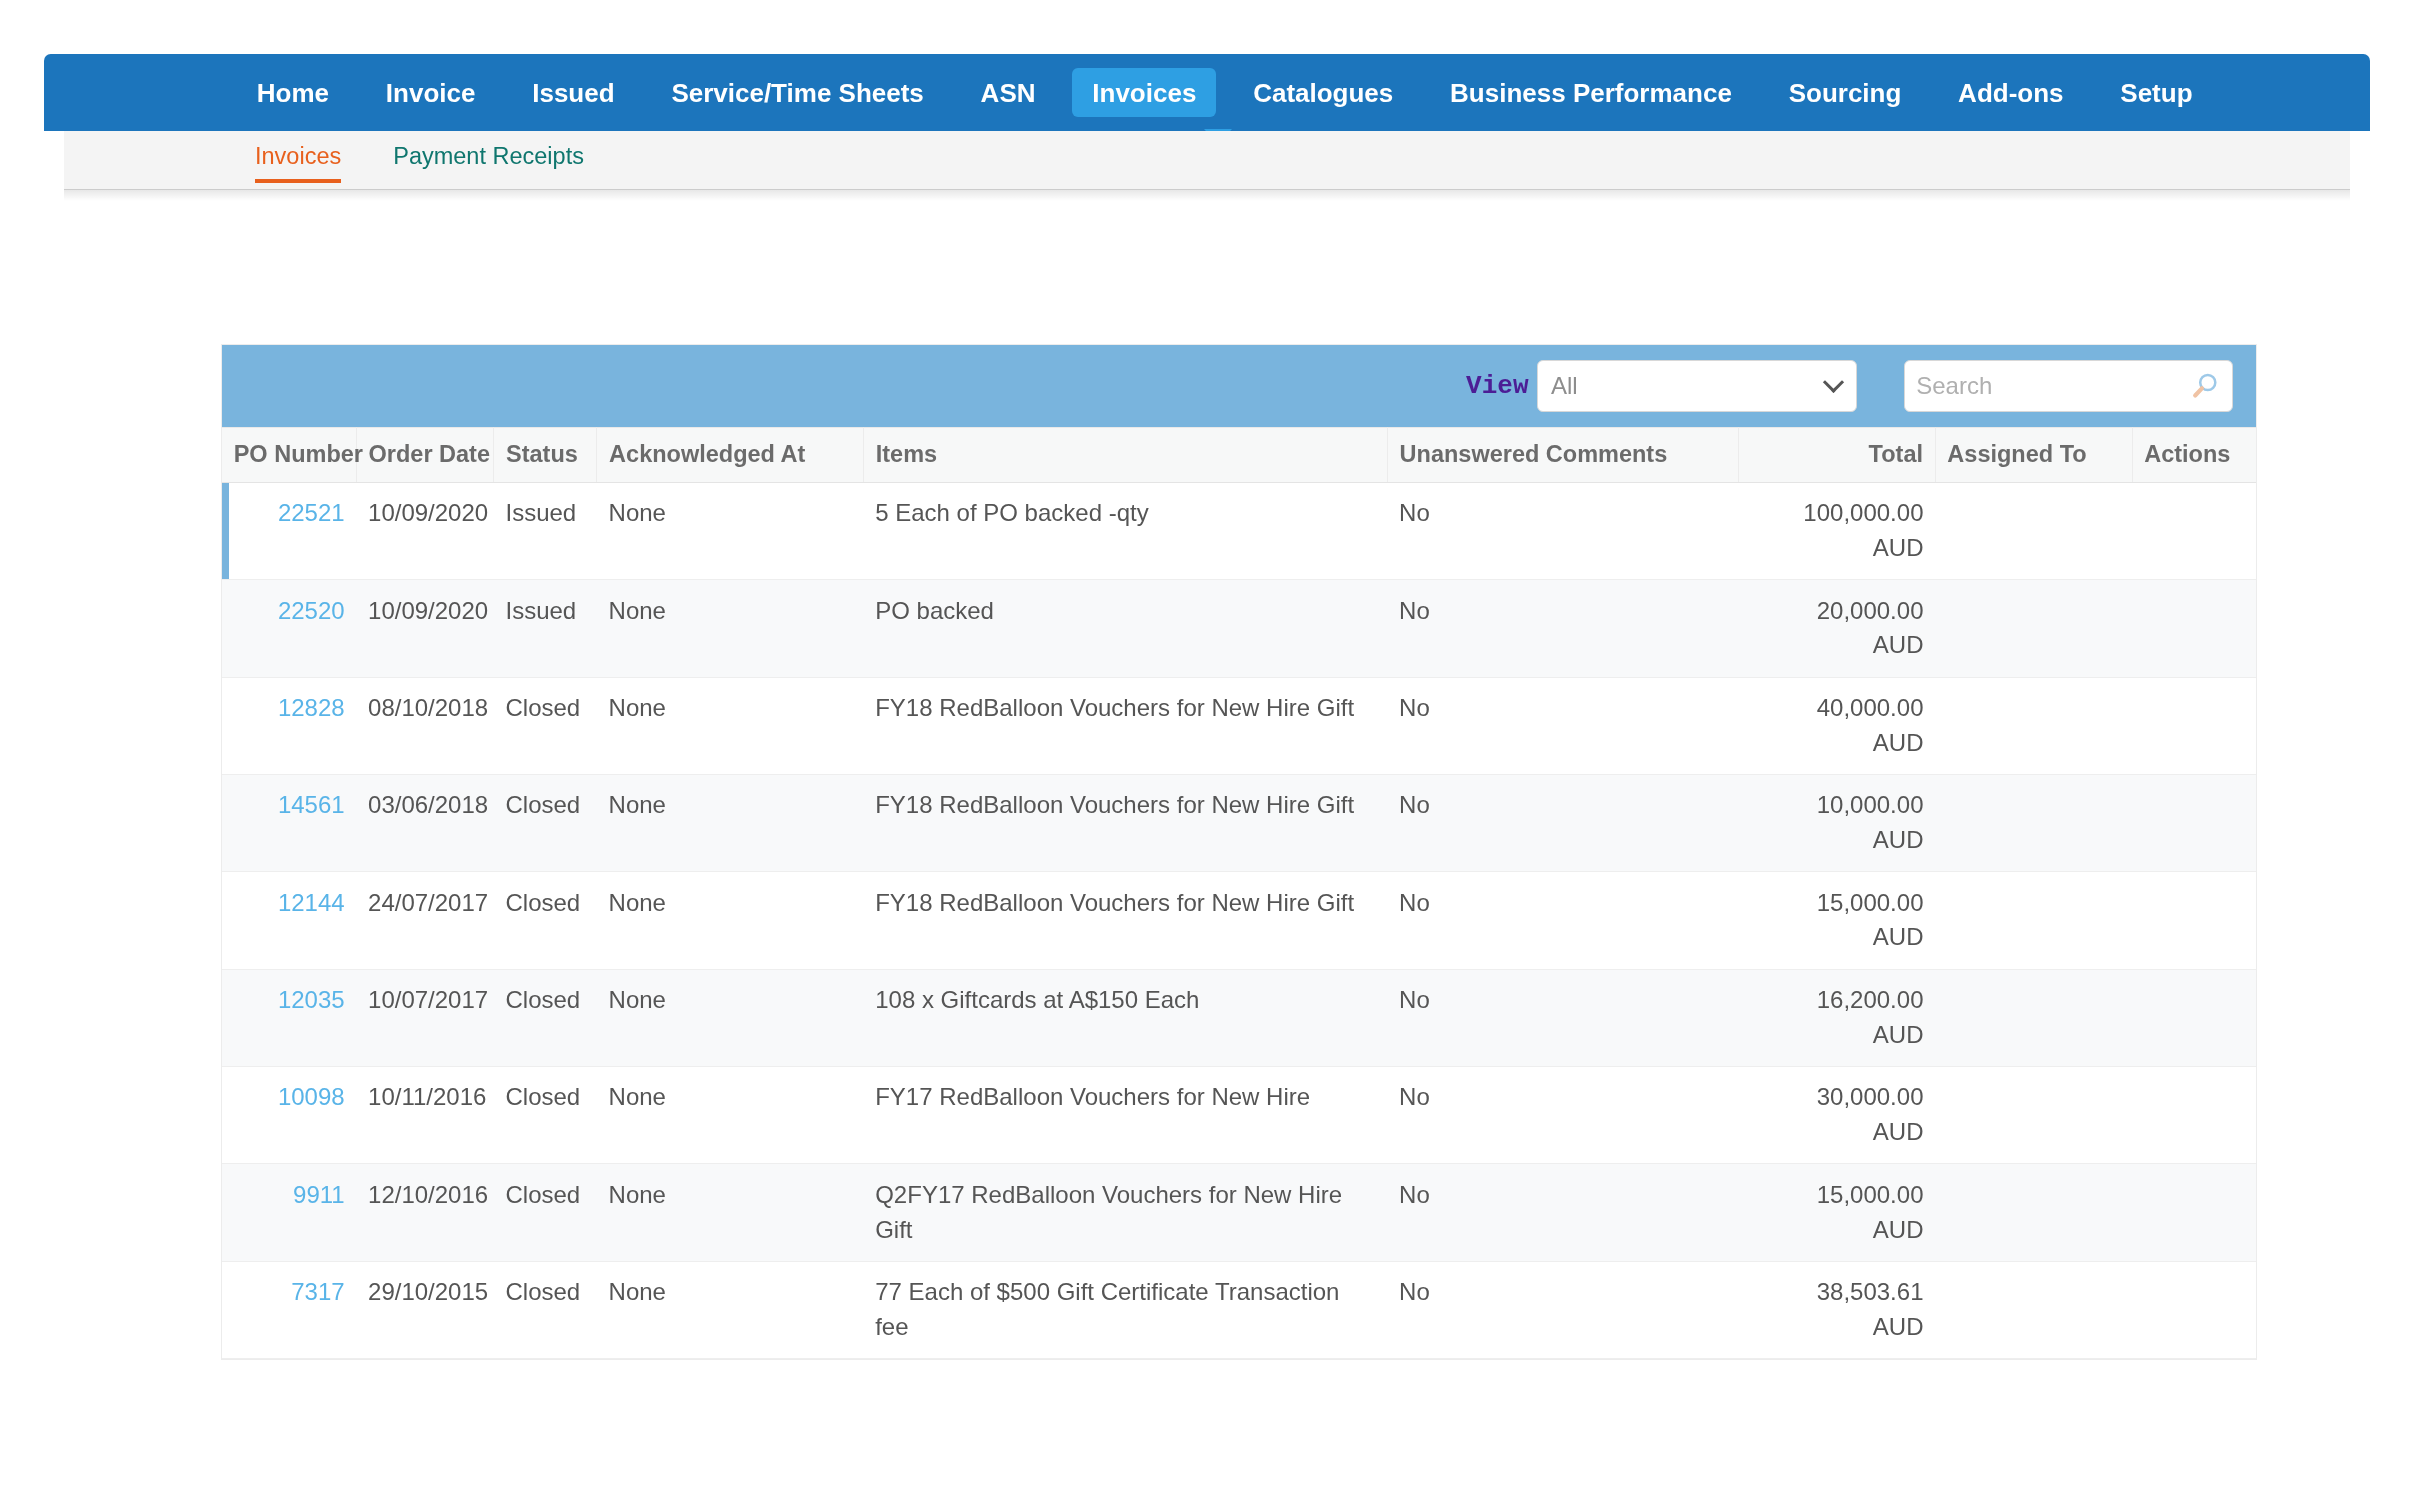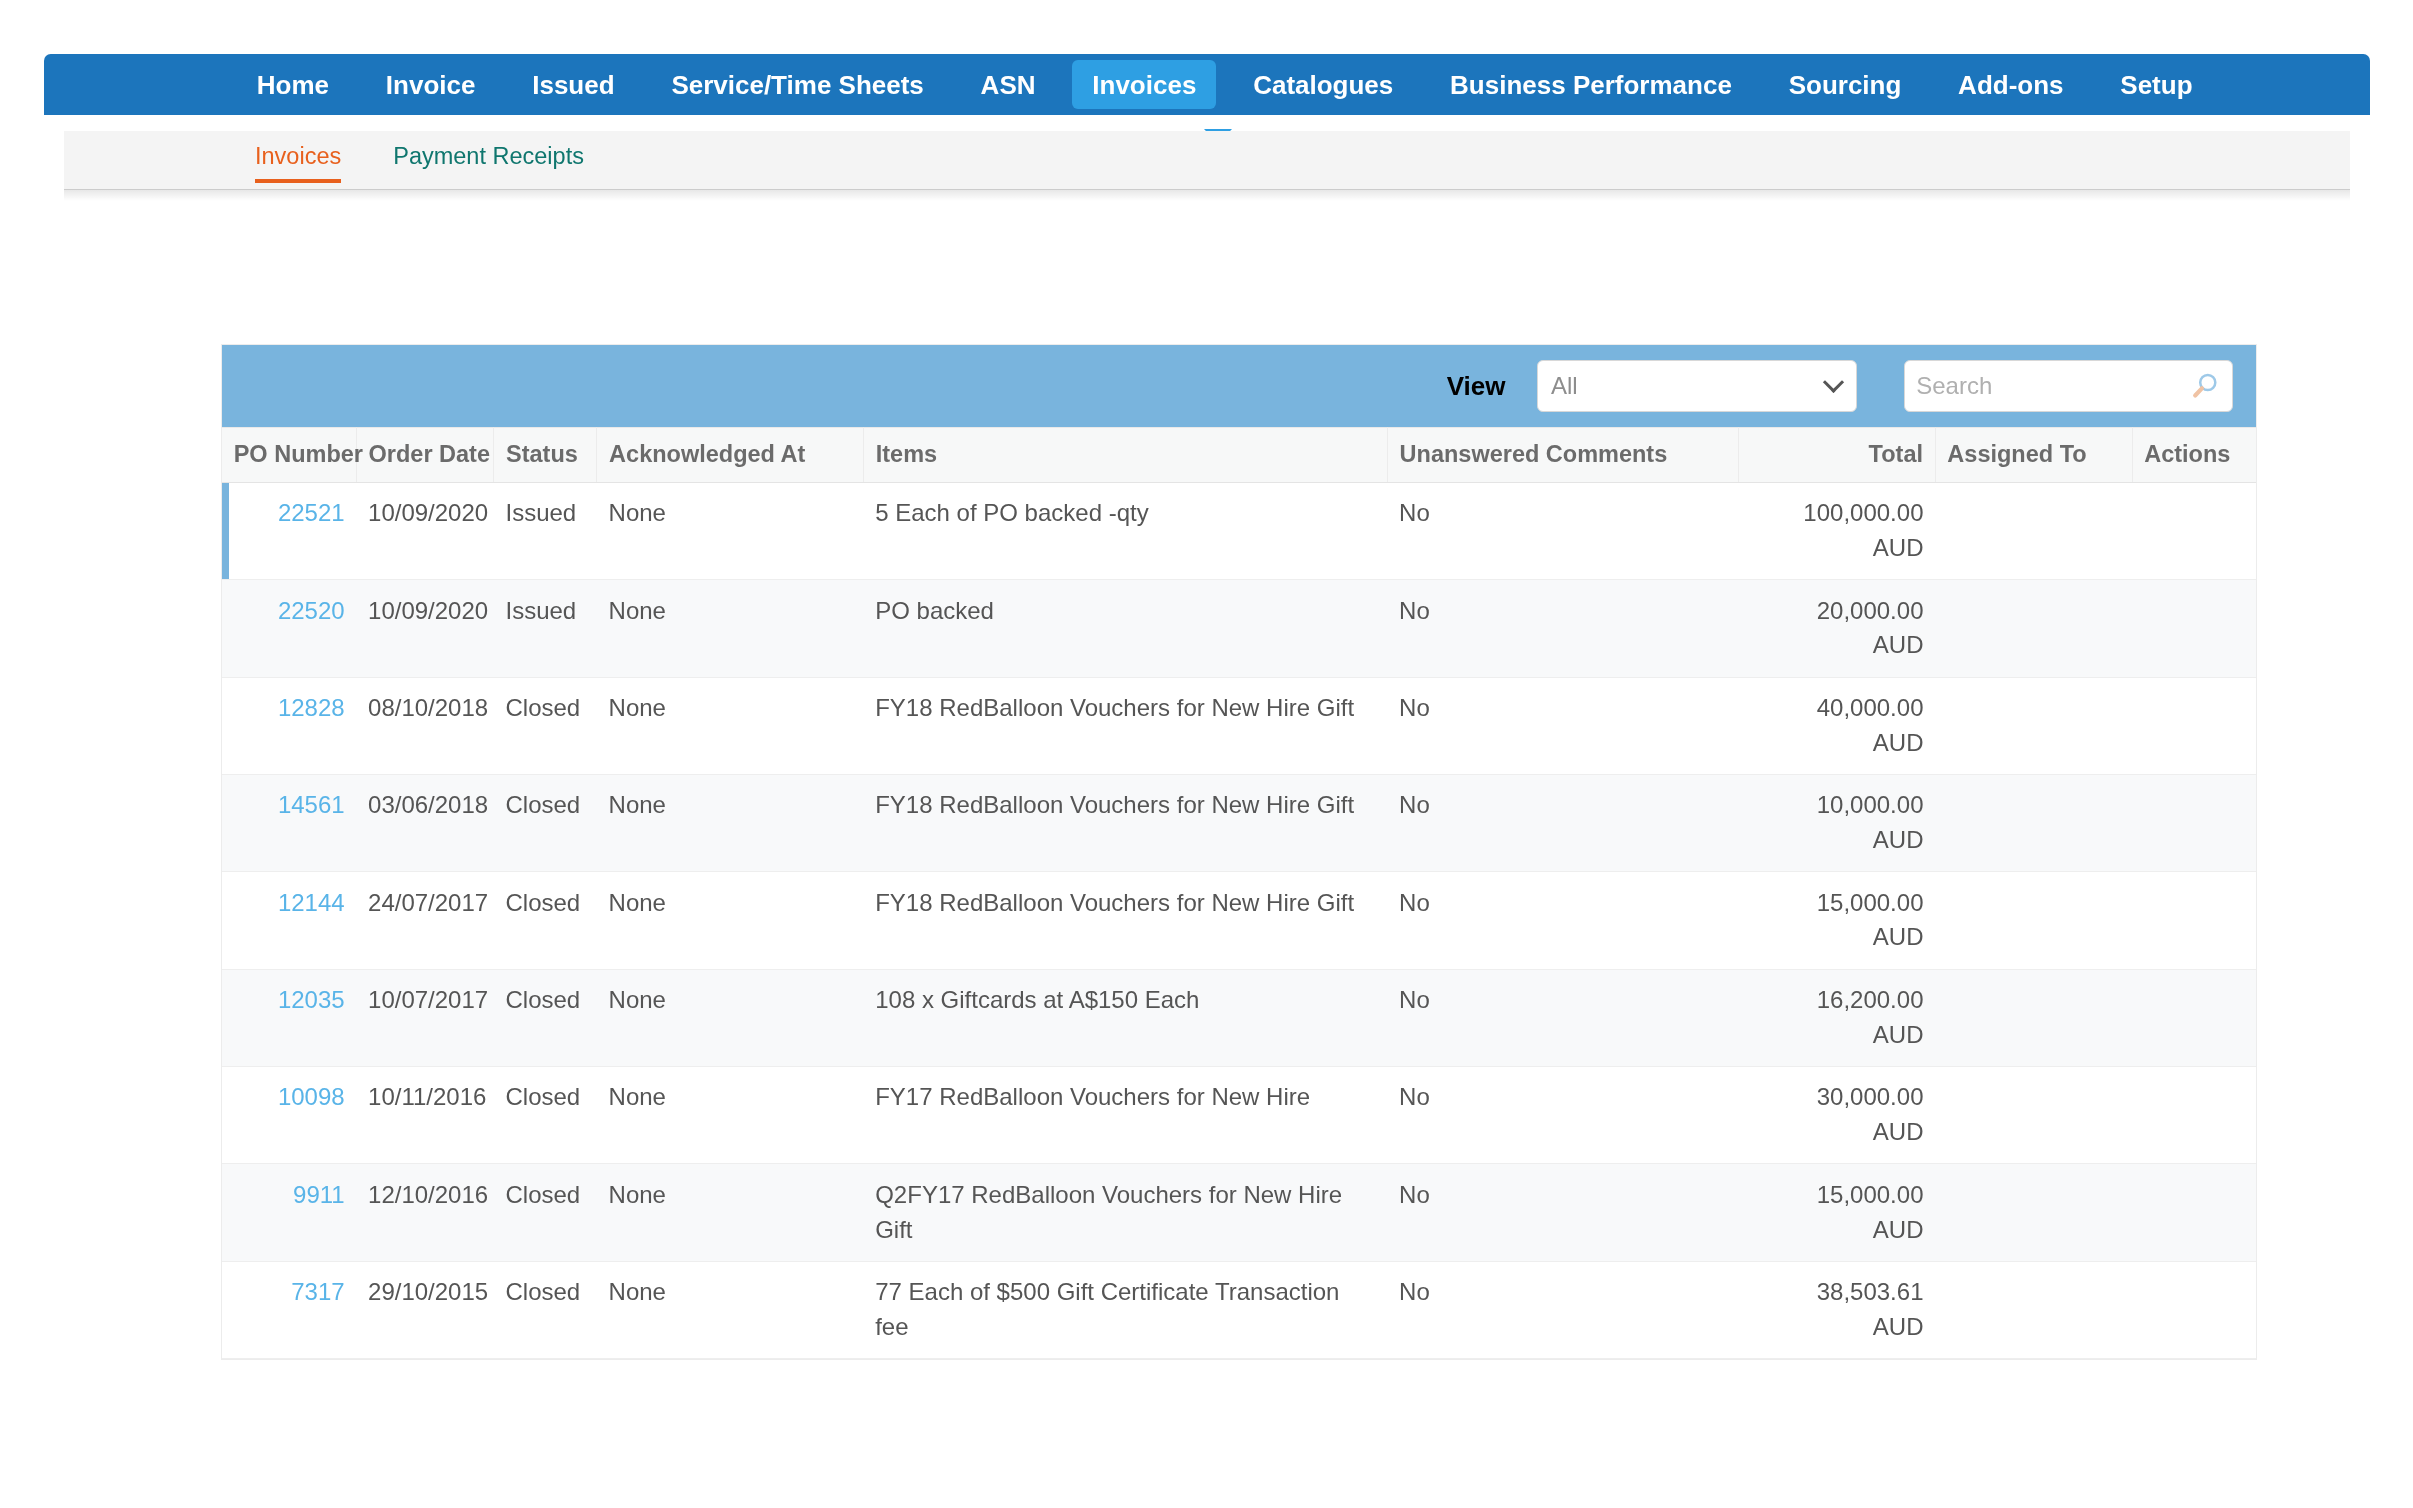--- a/index.html
+++ b/index.html
@@ -23,21 +23,21 @@
     border-radius: 28.5px;
     overflow: hidden;
   }
 
   
   #top-nav {
     position: absolute;
     left: 11.7px;
     top: 39px;
     width: 2326px;
-    height: 61px;
+    height: 77px;
     background: #1c75bc;
     border-radius: 6.7px 6.7px 0 0;
     display: flex;
     align-items: center;
     justify-content: center;
     padding-left: 36px;
   }
   .nav-item {
     color: #ffffff;
     font-size: 26px;
@@ -164,25 +164,26 @@
   
   #table-toolbar {
     height: 82px;
     background: #79b4dd;
     display: flex;
     align-items: center;
     justify-content: flex-end;
     padding-right: 23.5px;
   }
   #view-label {
-    color: #000000;
+    color: #4c1d95;
     font-size: 26px;
     font-weight: bold;
-    margin-right: 31px;
+    margin-right: 8px;
     line-height: 1;
+    font-family: Liberation Mono, monospace;
   }
   #view-select {
     width: 320px;
     height: 52px;
     background: #ffffff;
     border: 0.8px solid #d8d8d8;
     border-radius: 5.9px;
     display: flex;
     align-items: center;
     padding: 0 13.4px;

